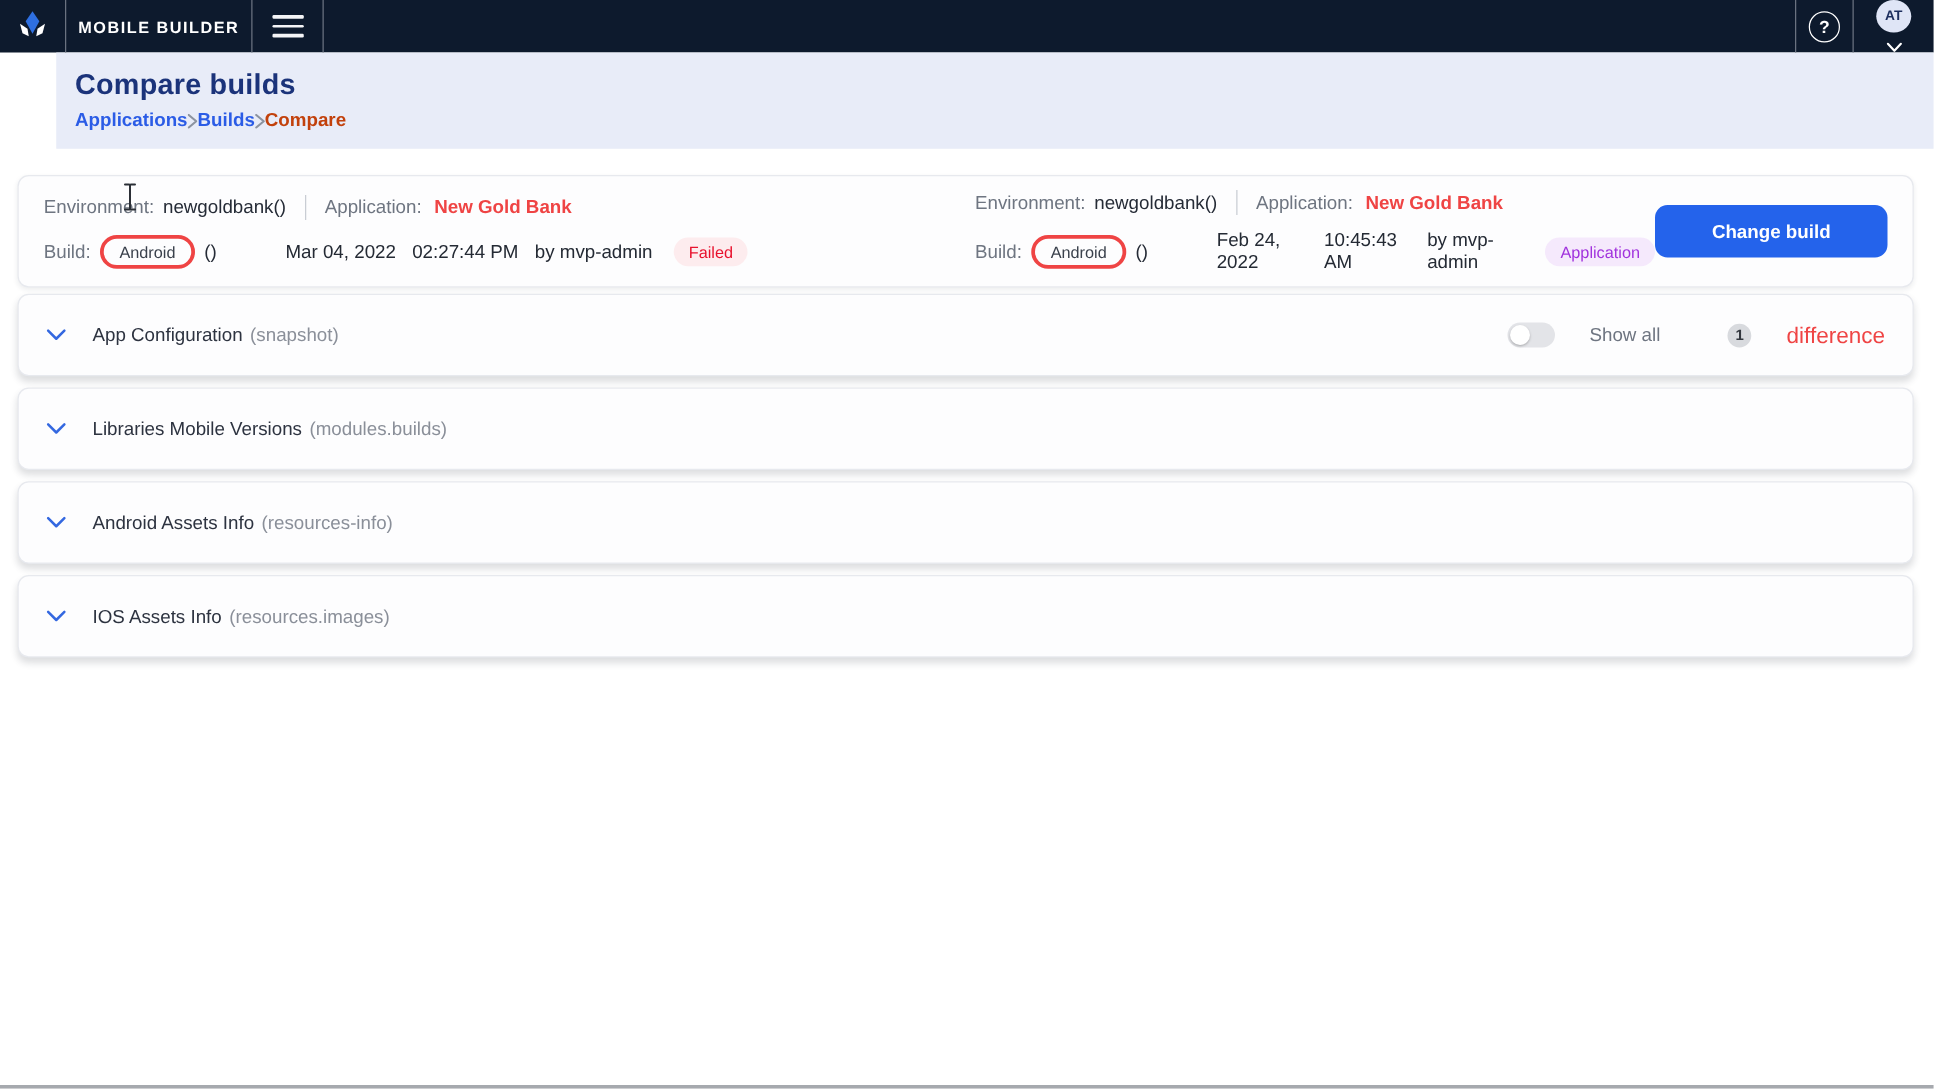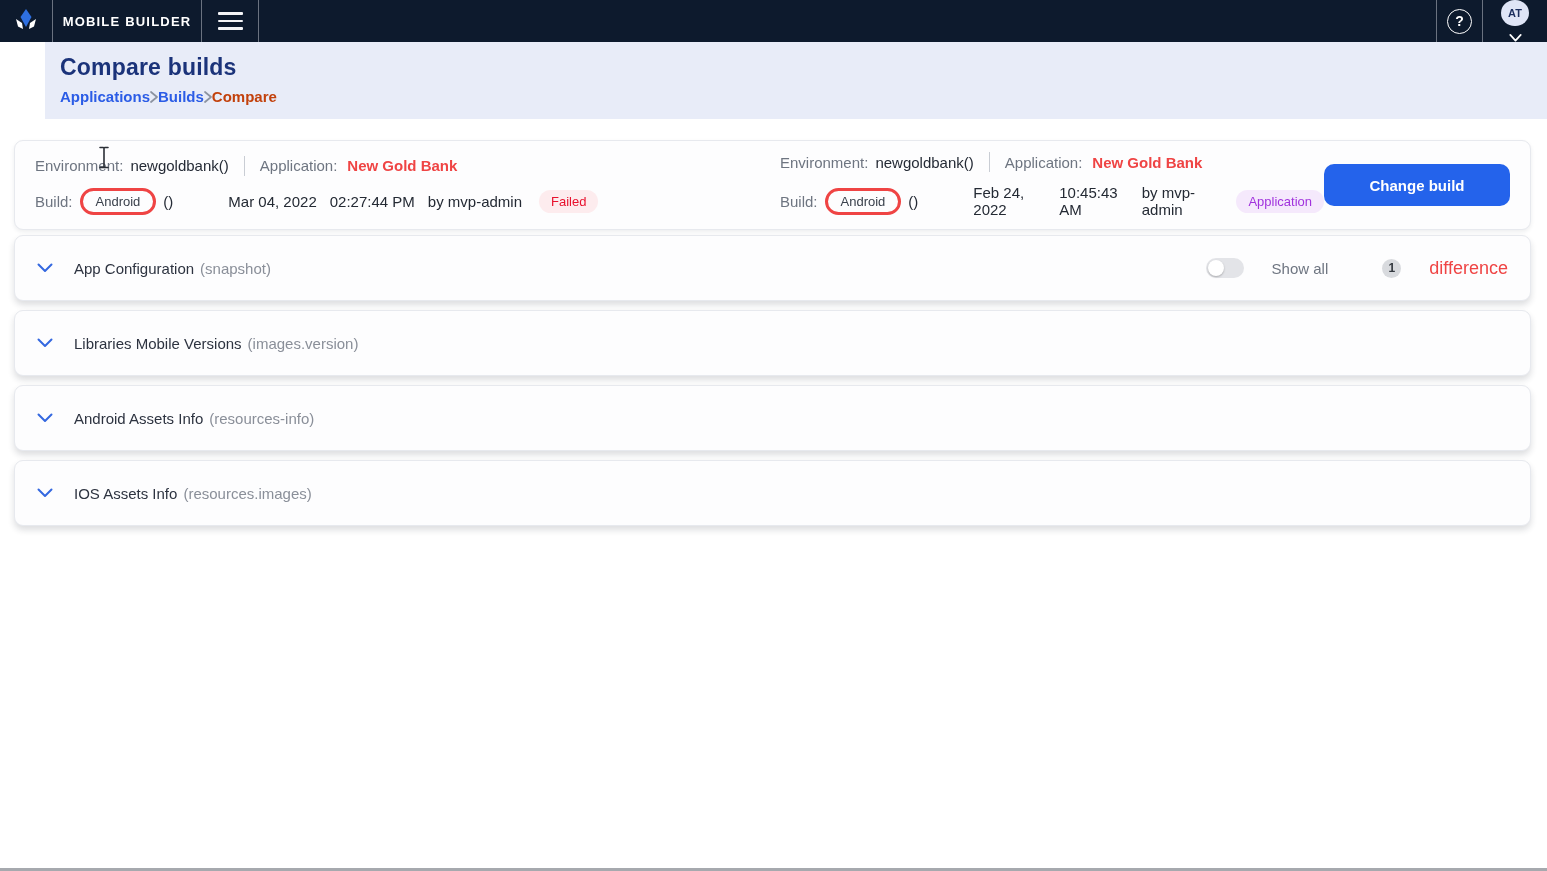--- a/index.html
+++ b/index.html
@@ -268,21 +268,21 @@
     </span>
   </section>
 
   <section class="card accordion">
     <span class="acc-chevron">
       <svg width="16" height="10" viewBox="0 0 16 10">
           <polyline points="1.5,1.5 8,8 14.5,1.5" fill="none" stroke="#3468e0" stroke-width="2" stroke-linecap="round" stroke-linejoin="round"></polyline>
         </svg>
     </span>
     <span class="acc-title">Libraries Mobile Versions</span>
-    <span class="acc-subtitle">(images.version)</span>
+    <span class="acc-subtitle">(modules.builds)</span>
   </section>
 
   <section class="card accordion">
     <span class="acc-chevron">
       <svg width="16" height="10" viewBox="0 0 16 10">
           <polyline points="1.5,1.5 8,8 14.5,1.5" fill="none" stroke="#3468e0" stroke-width="2" stroke-linecap="round" stroke-linejoin="round"></polyline>
         </svg>
     </span>
     <span class="acc-title">Android Assets Info</span>
     <span class="acc-subtitle">(resources-info)</span>

